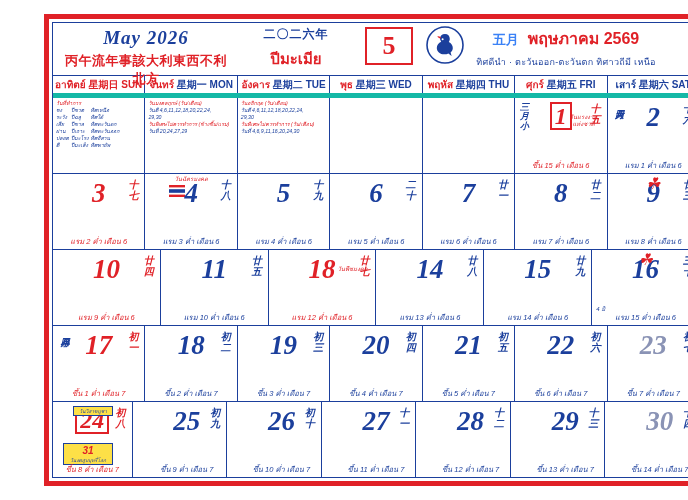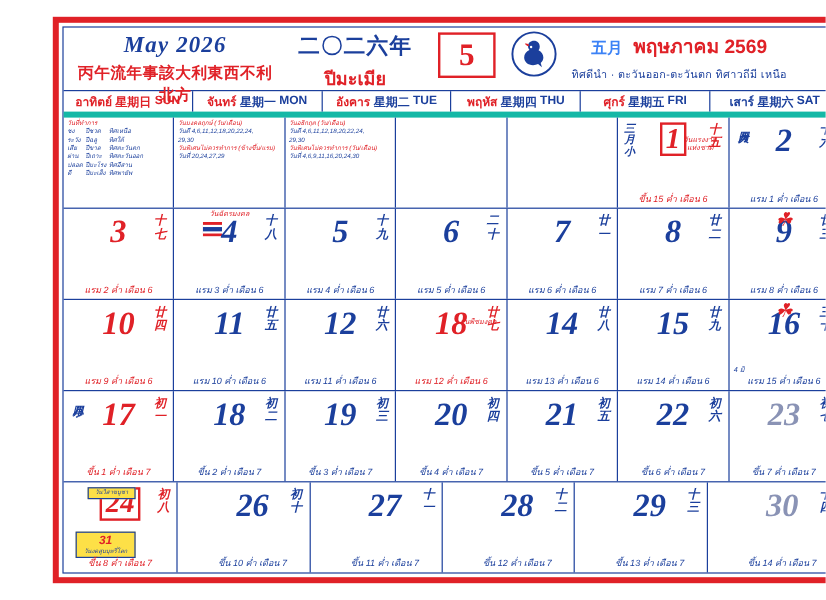--- a/index.html
+++ b/index.html
@@ -46,21 +46,21 @@
     font-family:"Liberation Serif", serif;
   }
   .hdr-cn-line{
     color:#e02127;font-size:13px;font-weight:bold;margin-top:3px;
     letter-spacing:0.5px;
   }
   .hdr-c2{
     position:absolute;left:188px;top:3px;width:110px;text-align:center;
     color:#1b3f9c;
   }
-  .hdr-c2 .yr{font-size:18px;font-weight:bold;letter-spacing:1px;}
+  .hdr-c2 .yr{font-size:12px;font-weight:bold;letter-spacing:1px;}
   .hdr-c2 .th{font-size:15px;font-weight:bold;margin-top:4px;color:#e02127;}
   .hdr-big{
     position:absolute;left:312px;top:4px;
     width:44px;height:34px;
     border:2px solid #e02127;
     color:#e02127;
     font-size:26px;font-weight:bold;
     display:flex;align-items:center;justify-content:center;
     font-family:"Liberation Serif", serif;
   }
@@ -215,20 +215,23 @@
         <div class="dow sun">
           <span class="th">อาทิตย์</span>&nbsp;<span class="cn">星期日</span>&nbsp;<span class="en">SUN</span>
         </div>
         <div class="dow">
           <span class="th">จันทร์</span>&nbsp;<span class="cn">星期一</span>&nbsp;<span class="en">MON</span>
         </div>
         <div class="dow">
           <span class="th">อังคาร</span>&nbsp;<span class="cn">星期二</span>&nbsp;<span class="en">TUE</span>
         </div>
         <div class="dow">
+          <span class="th">พุธ</span>&nbsp;<span class="cn">星期三</span>&nbsp;<span class="en">WED</span>
+        </div>
+        <div class="dow">
           <span class="th">พฤหัส</span>&nbsp;<span class="cn">星期四</span>&nbsp;<span class="en">THU</span>
         </div>
         <div class="dow">
           <span class="th">ศุกร์</span>&nbsp;<span class="cn">星期五</span>&nbsp;<span class="en">FRI</span>
         </div>
         <div class="dow sat">
           <span class="th">เสาร์</span>&nbsp;<span class="cn">星期六</span>&nbsp;<span class="en">SAT</span>
         </div>
       </div>
 
@@ -356,25 +359,20 @@
               <div class="num red ">10</div>
               <div class="lunar red">廿四</div>
               <div class="thai-bottom red">แรม 9 ค่ำ เดือน 6</div>
             </div>
             <div class="cell">
               <div class="num  ">11</div>
               <div class="lunar ">廿五</div>
               <div class="thai-bottom ">แรม 10 ค่ำ เดือน 6</div>
             </div>
             <div class="cell">
-              <div class="num  ">12</div>
-              <div class="lunar ">廿六</div>
-              <div class="thai-bottom ">แรม 11 ค่ำ เดือน 6</div>
-            </div>
-            <div class="cell">
               <div class="num red ">18</div>
               <div class="lunar red">廿七</div>
               <div class="note-red" style="right:2px;top:16px;width:42px;">วันพืชมงคล</div>
               <div class="thai-bottom red">แรม 12 ค่ำ เดือน 6</div>
             </div>
             <div class="cell">
               <div class="num  ">14</div>
               <div class="lunar ">廿八</div>
               <div class="thai-bottom ">แรม 13 ค่ำ เดือน 6</div>
             </div>
@@ -431,20 +429,25 @@
           </div>
           <div class="wk">
             <div class="cell">
               <div class="num red boxed">24</div>
               <div class="lunar red">初八</div>
               <div class="sticker" style="left:20px;top:4px;width:36px;">วันวิสาขบูชา</div>
               <div class="sticker" style="left:10px;bottom:12px;width:46px;"><b style="color:#e02127;font-size:10px;">31</b><br>วันงดสูบบุหรี่โลก</div>
               <div class="thai-bottom red">ขึ้น 8 ค่ำ เดือน 7</div>
             </div>
             <div class="cell">
+              <div class="num  ">25</div>
+              <div class="lunar ">初九</div>
+              <div class="thai-bottom ">ขึ้น 9 ค่ำ เดือน 7</div>
+            </div>
+            <div class="cell">
               <div class="num  ">26</div>
               <div class="lunar ">初十</div>
               <div class="thai-bottom ">ขึ้น 10 ค่ำ เดือน 7</div>
             </div>
             <div class="cell">
               <div class="num  ">27</div>
               <div class="lunar ">十一</div>
               <div class="thai-bottom ">ขึ้น 11 ค่ำ เดือน 7</div>
             </div>
             <div class="cell">

